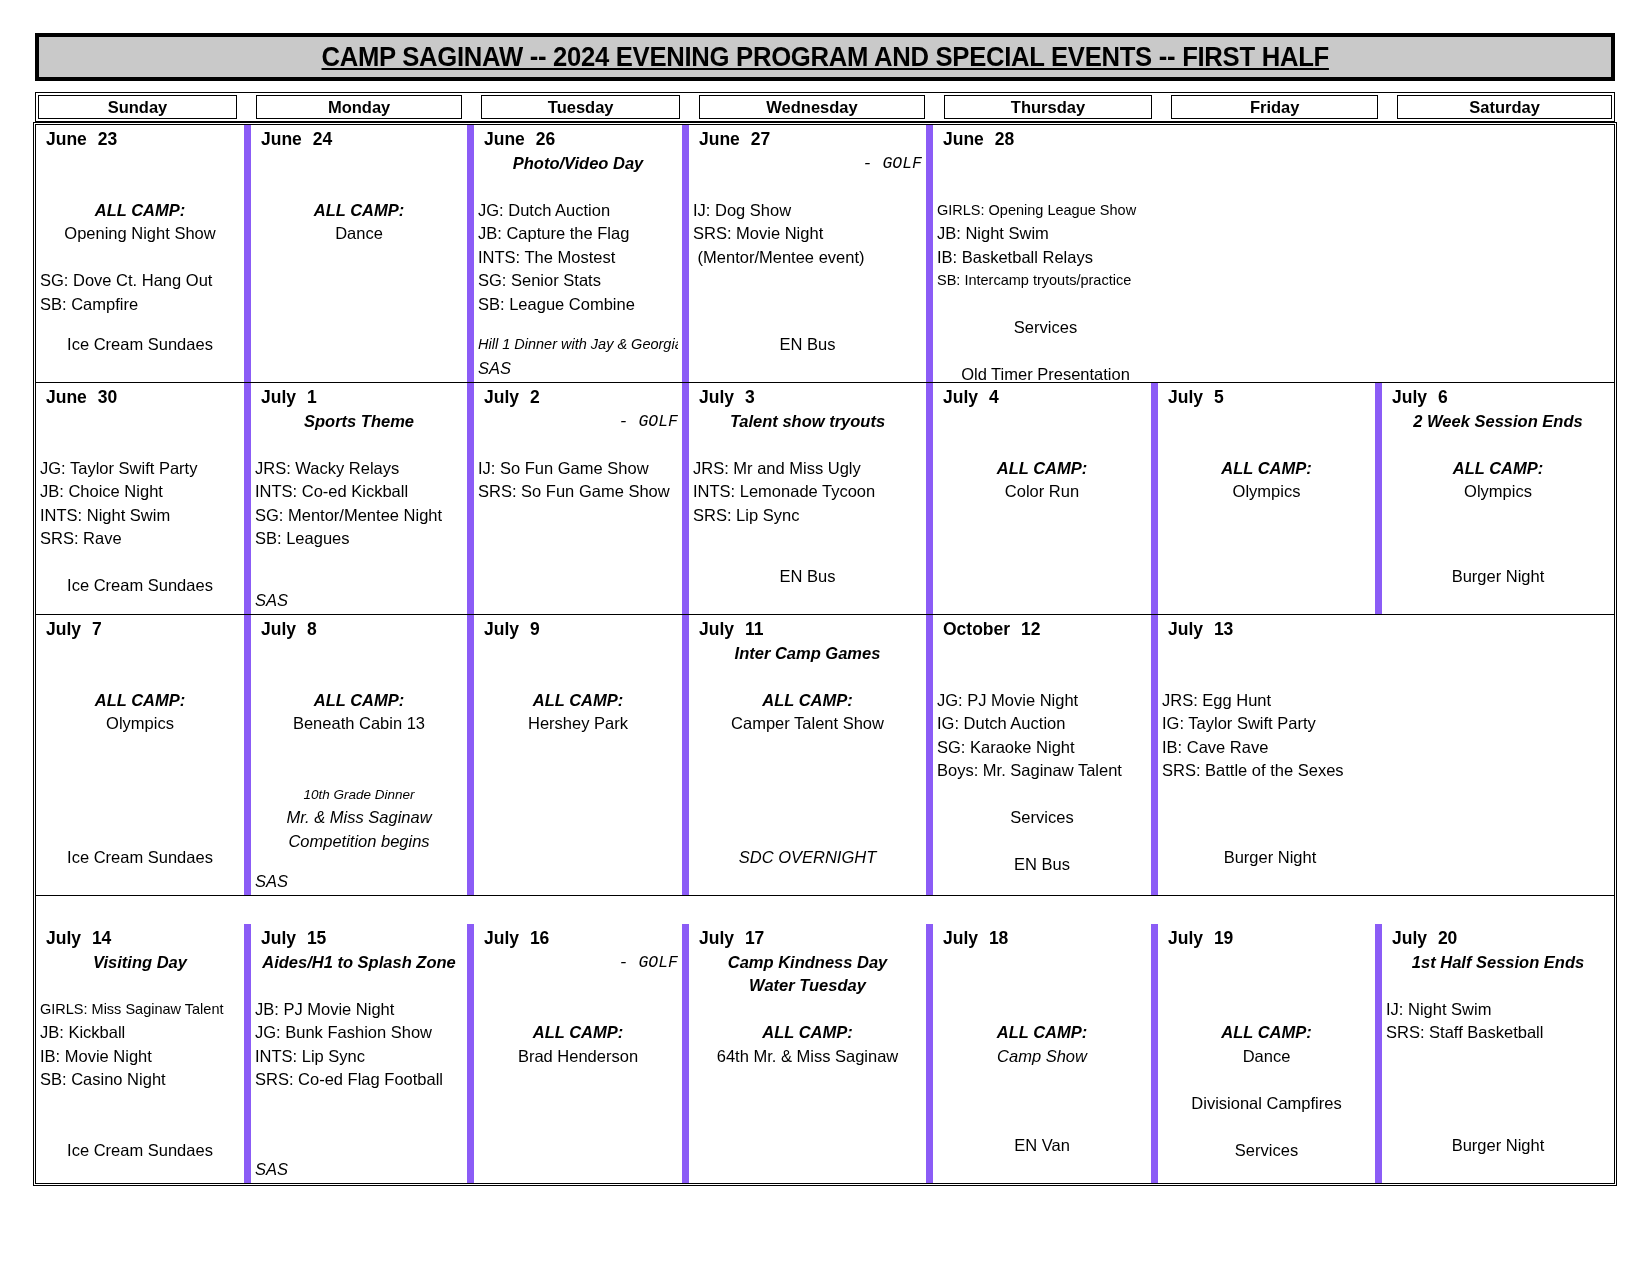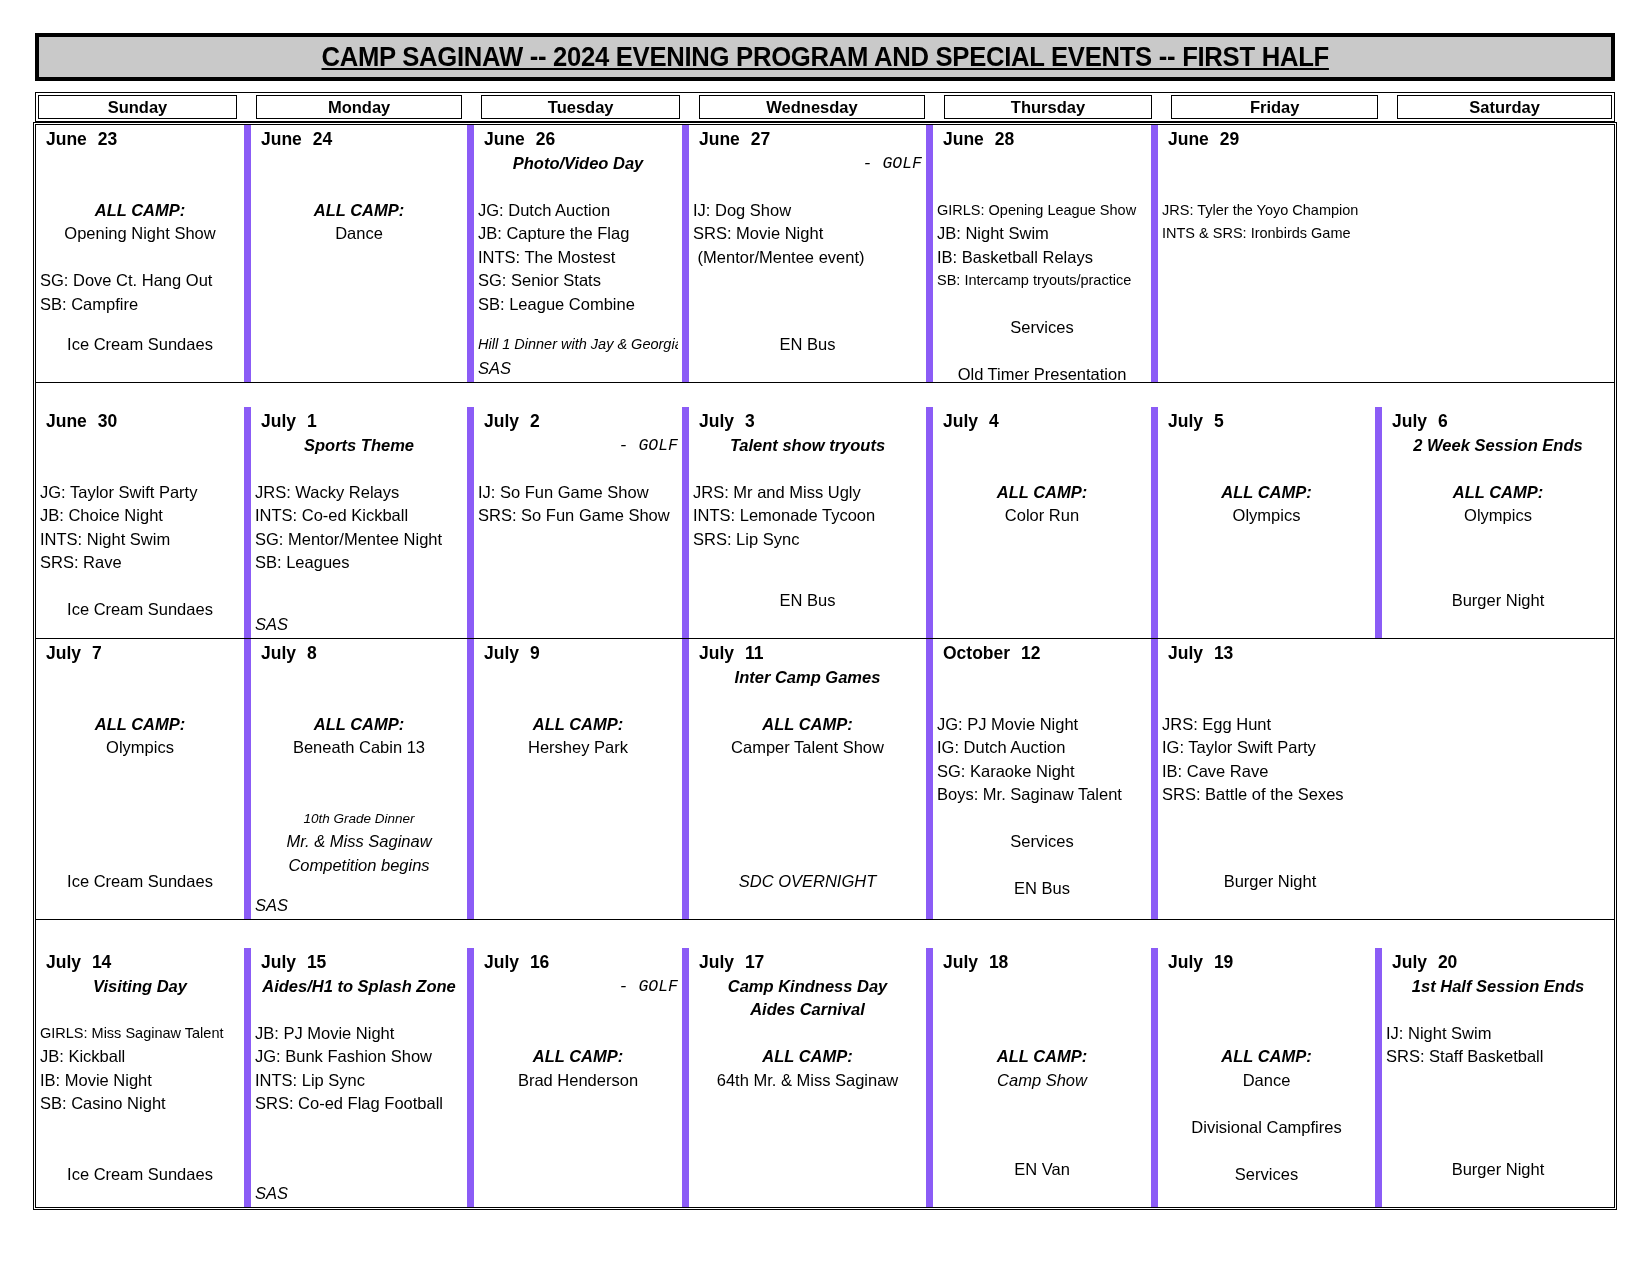--- a/index.html
+++ b/index.html
@@ -18,21 +18,21 @@
   .cols { display:grid; grid-template-columns:215fr 223fr 215fr 244fr 225fr 224fr 232fr; }
 
   .header-row { border:1px solid #000; padding:2px; column-gap:19px; height:30px; margin-bottom:2px; }
   .header-cell { border:1px solid #000; display:flex; align-items:center; justify-content:center;
     font-weight:bold; font-size:16.5px; background:#fff; }
 
   .calendar-body { border:1px solid #000; outline:1px solid #000; outline-offset:1px; background:#fff; }
   .week-row { border-bottom:1px solid #000; }
   .week-row:last-child { border-bottom:none;margin-top:28px; }
   .week-row:nth-child(1) { height:258px; }
-  .week-row:nth-child(2) { height:232px;margin-top:24px; }
+  .week-row:nth-child(2) { height:232px; }
   .week-row:nth-child(3) { height:281px; }
   .week-row:nth-child(4) { height:259px; }
 
   .day-cell { border-right:7px solid #8b5cf6; padding:3px 4px 2px 4px; overflow:hidden;
     display:flex; flex-direction:column; height:100%; }
   .day-cell:last-child { border-right:none; }
 
   .date { font-weight:bold; font-size:17.5px; line-height:23.5px; padding-left:6px;
     word-spacing:6px; white-space:pre; flex:none; }
   .line { font-size:16.5px; line-height:23.5px; min-height:23.5px; white-space:pre;
@@ -116,27 +116,20 @@
             <div class="line"></div>
             <div class="line z-sm">GIRLS: Opening League Show</div>
             <div class="line">JB: Night Swim</div>
             <div class="line">IB: Basketball Relays</div>
             <div class="line z-sm">SB: Intercamp tryouts/practice</div>
             <div class="line"></div>
             <div class="line a-c">Services</div>
             <div class="line"></div>
             <div class="line a-c">Old Timer Presentation</div>
           </div>
-          <div class="day-cell">
-            <div class="date">June 29</div>
-            <div class="line"></div>
-            <div class="line"></div>
-            <div class="line z-sm">JRS: Tyler the Yoyo Champion</div>
-            <div class="line z-sm">INTS &amp; SRS: Ironbirds Game</div>
-          </div>
         </div>
         <div class="week-row cols">
           <div class="day-cell">
             <div class="date">June 30</div>
             <div class="line"></div>
             <div class="line"></div>
             <div class="line">JG: Taylor Swift Party</div>
             <div class="line">JB: Choice Night</div>
             <div class="line">INTS: Night Swim</div>
             <div class="line">SRS: Rave</div>
@@ -295,21 +288,21 @@
             <div class="date">July 16</div>
             <div class="line s-i a-r">- GOLF</div>
             <div class="line"></div>
             <div class="line"></div>
             <div class="line s-bi a-c">ALL CAMP:</div>
             <div class="line a-c">Brad Henderson</div>
           </div>
           <div class="day-cell">
             <div class="date">July 17</div>
             <div class="line s-bi a-c">Camp Kindness Day</div>
-            <div class="line s-bi a-c">Aides Carnival</div>
+            <div class="line s-bi a-c">Water Tuesday</div>
             <div class="line"></div>
             <div class="line s-bi a-c">ALL CAMP:</div>
             <div class="line a-c">64th Mr. &amp; Miss Saginaw</div>
           </div>
           <div class="day-cell">
             <div class="date">July 18</div>
             <div class="line"></div>
             <div class="line"></div>
             <div class="line"></div>
             <div class="line s-bi a-c">ALL CAMP:</div>

